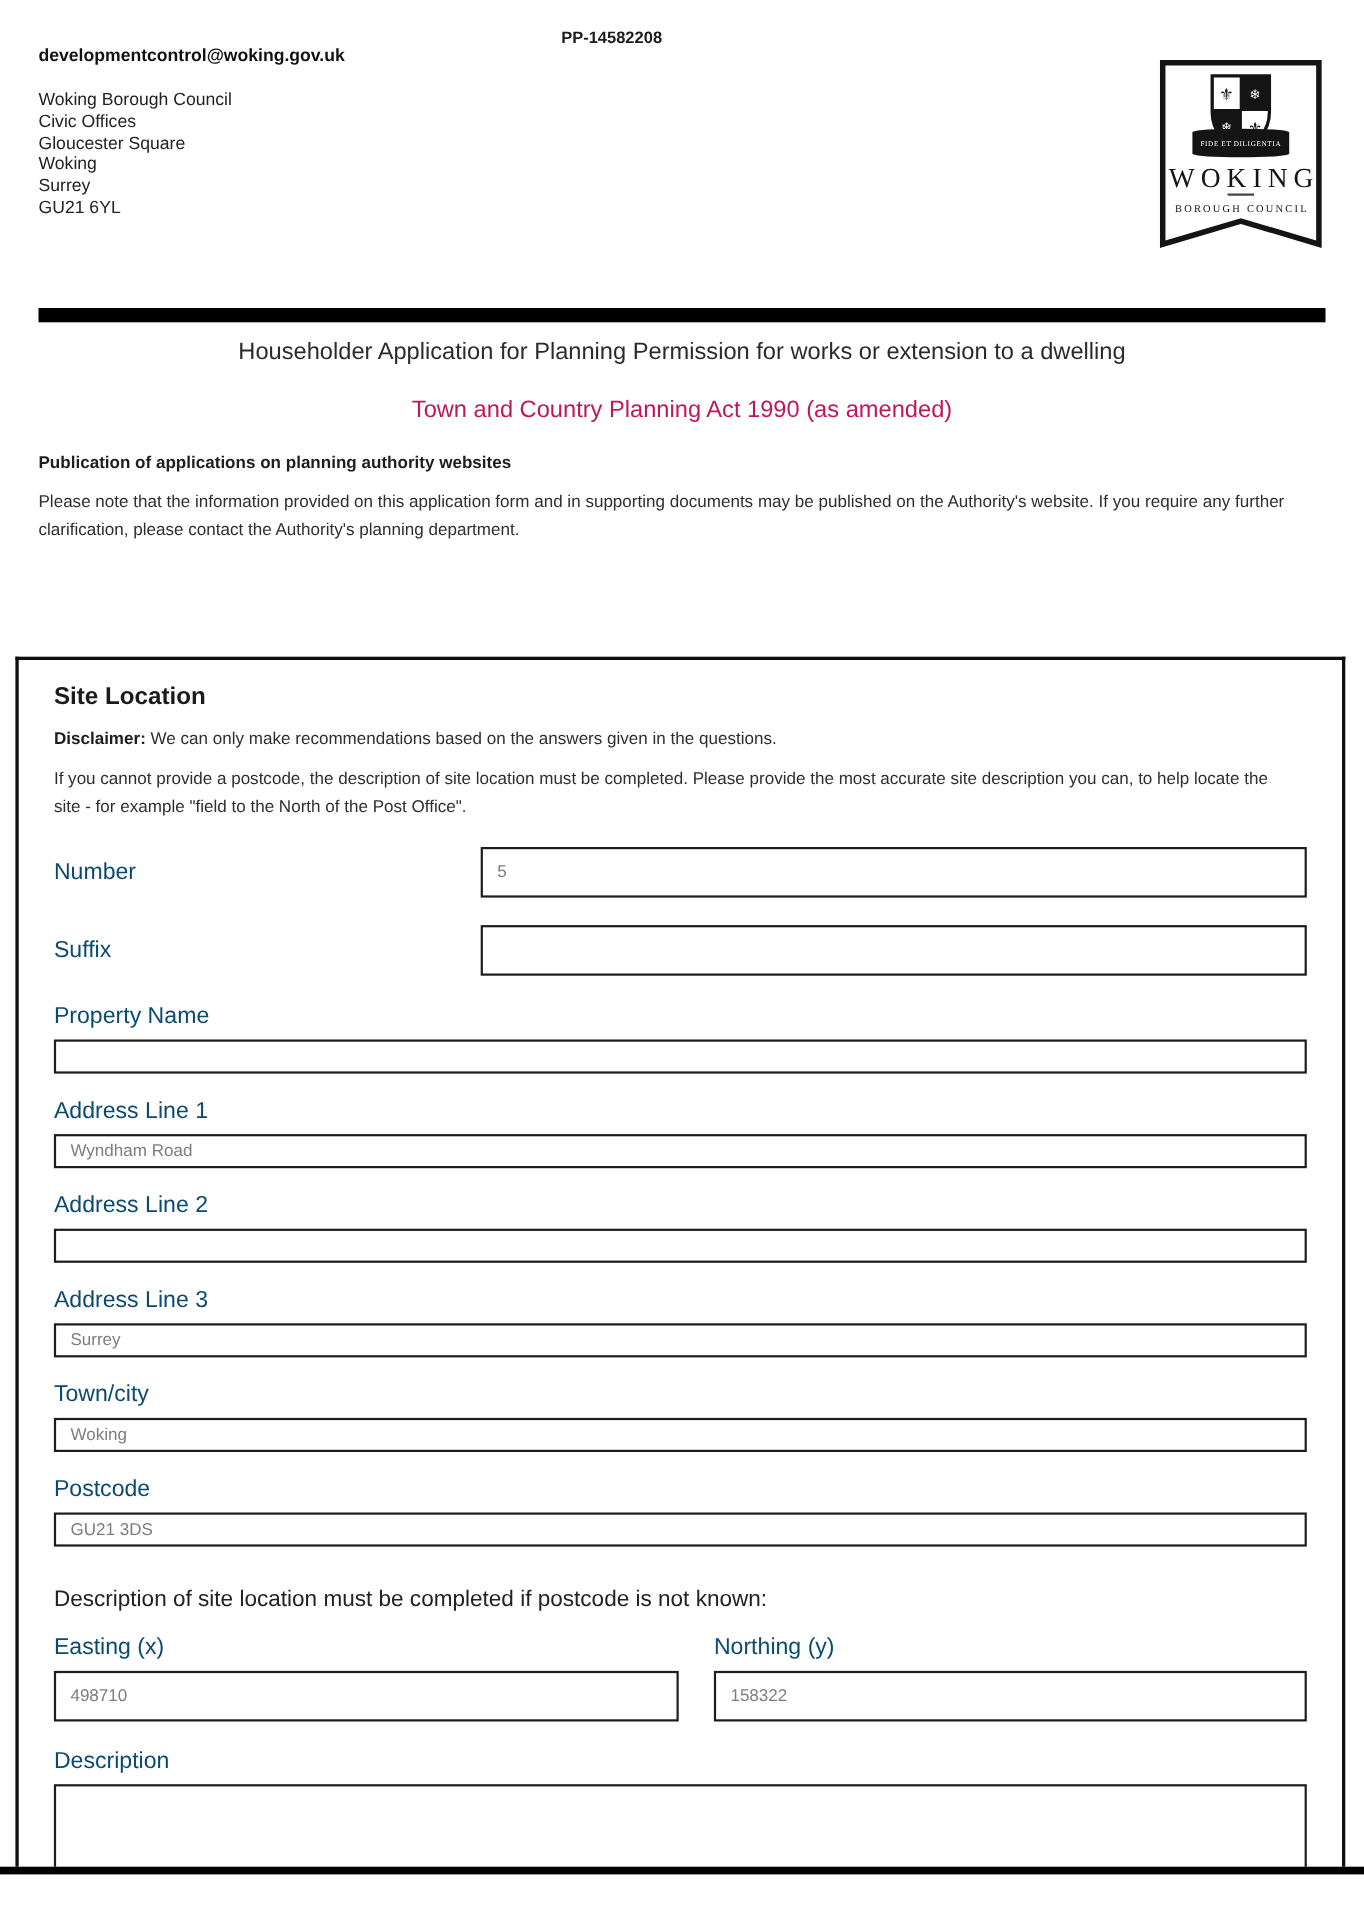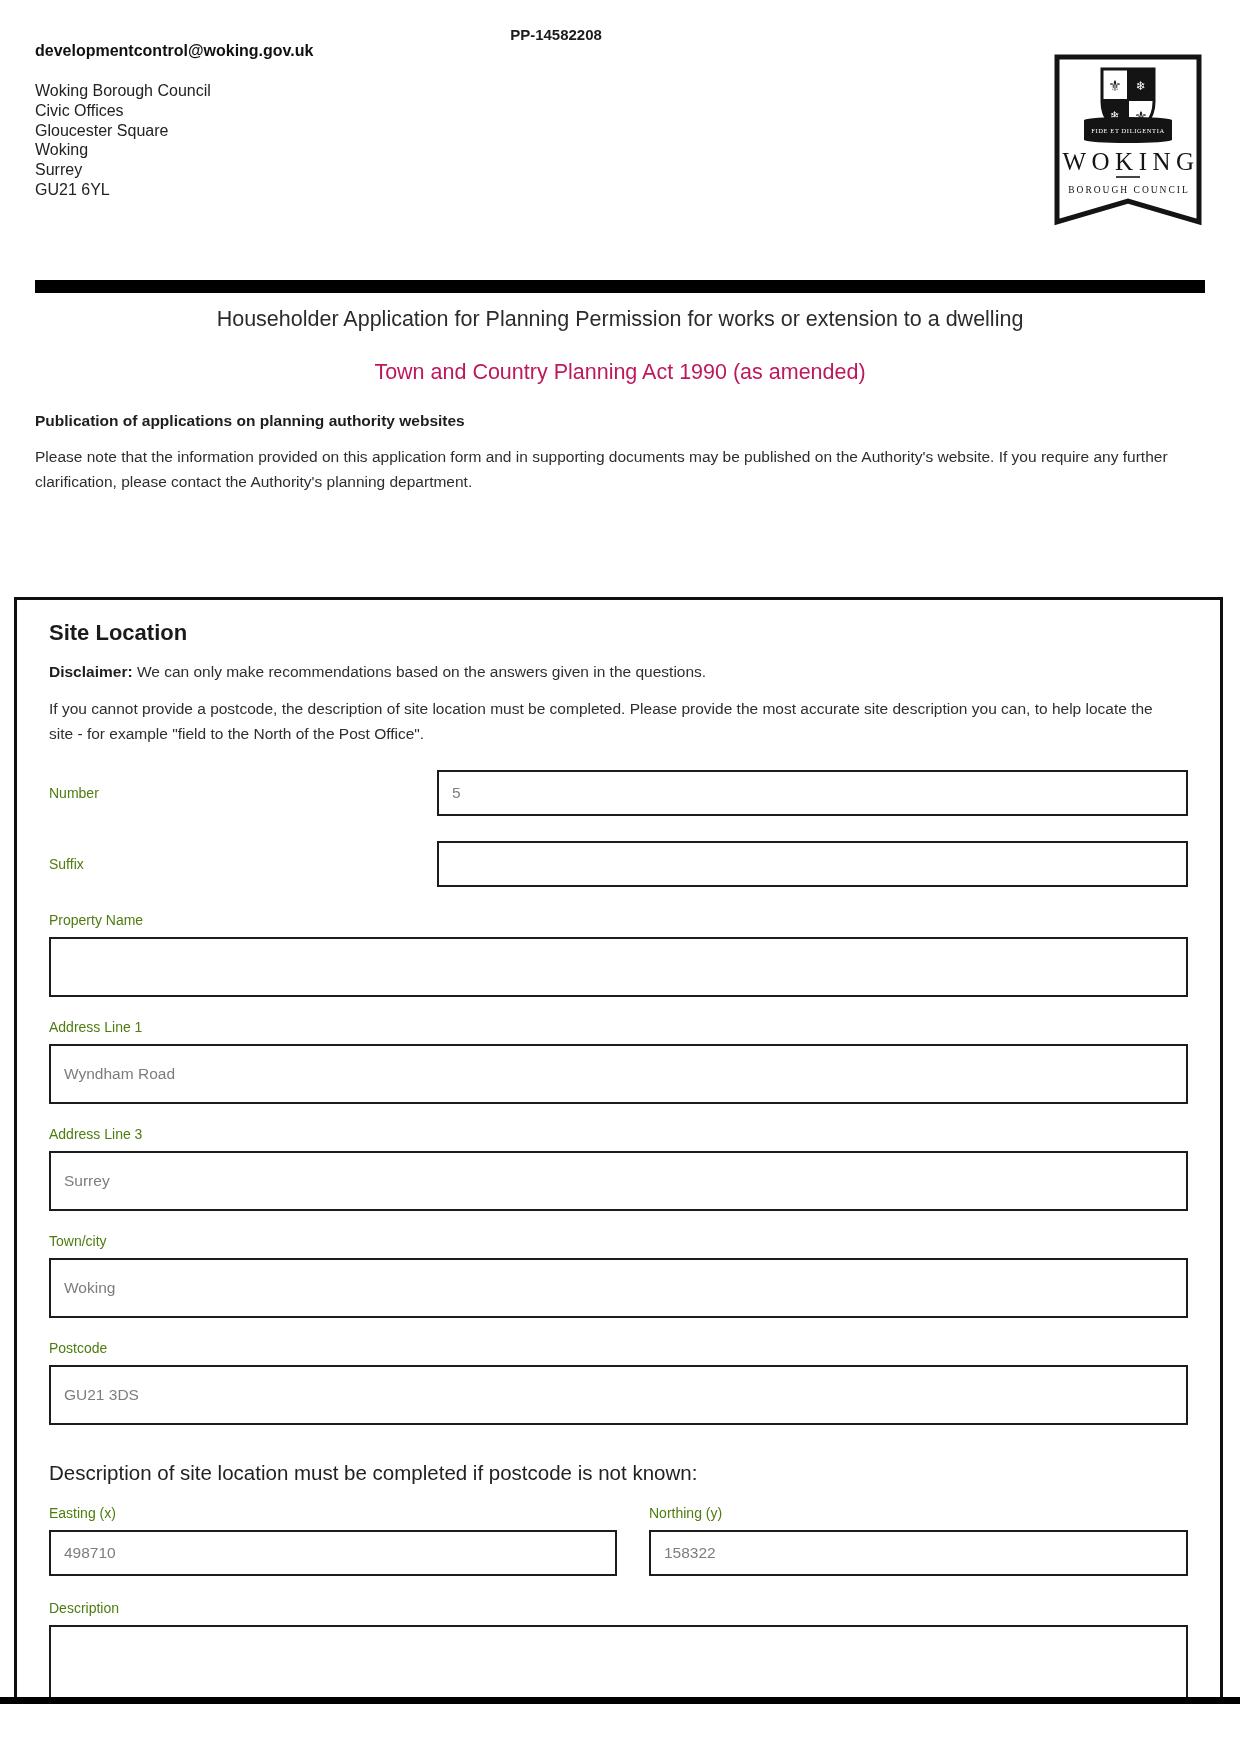--- a/index.html
+++ b/index.html
@@ -36,33 +36,33 @@
     height:1100px; overflow:hidden;
     padding:20px 32px;
   }
   .section-heading { font-size:22px; font-weight:bold; color:#1b1b1b; margin-bottom:13px; }
   .disclaimer { font-size:15.5px; line-height:25px; color:#2e2e2e; margin-bottom:12px; }
   .disclaimer b { color:#1e1e1e; }
   .note { font-size:15.5px; line-height:25px; color:#2e2e2e; margin-bottom:24px; max-width:1120px; }
 
   .inline-row { display:flex; align-items:center; margin-bottom:25px; }
   .inline-row .flabel { width:388px; flex:0 0 388px; }
-  .flabel { font-size:14px; color:#4d7c0f; }
+  .flabel { font-size:21px; color:#0c4a6e; }
   .tinput {
     display:block; width:100%; height:46px;
     border:2px solid #1c1c1c; background:#fff;
     font-family:"Liberation Sans", sans-serif;
     font-size:15.5px; color:#7d7d7d; padding:0 13px;
     border-radius:0; outline:none;
   }
   .inline-row .tinput { flex:1; }
 
   .stack-field { margin-bottom:22px; }
   .stack-field .flabel { display:block; margin-bottom:9px; }
-  .stack-field .tinput { height:60px; }
+  .stack-field .tinput { height:31px; }
 
   .desc-heading { font-size:20.5px; font-weight:normal; color:#222; margin:36px 0 20px; }
 
   .coord-row { display:flex; margin-bottom:24px; }
   .coord-col1 { width:568px; flex:0 0 568px; margin-right:32px; }
   .coord-col2 { flex:1; }
   .coord-row .flabel { display:block; margin-bottom:9px; }
 
   .tarea {
     display:block; width:100%; height:80px; resize:none;
@@ -159,20 +159,24 @@
   <div class="stack-field">
     <span class="flabel">Property Name</span>
     <input class="tinput" type="text" value="" style="">
   </div>
 
   <div class="stack-field">
     <span class="flabel">Address Line 1</span>
     <input class="tinput" type="text" value="Wyndham Road" style="">
   </div>
 
+  <div class="stack-field">
+    <span class="flabel">Address Line 2</span>
+    <input class="tinput" type="text" value="" style="">
+  </div>
 
   <div class="stack-field">
     <span class="flabel">Address Line 3</span>
     <input class="tinput" type="text" value="Surrey" style="">
   </div>
 
   <div class="stack-field">
     <span class="flabel">Town/city</span>
     <input class="tinput" type="text" value="Woking" style="">
   </div>

